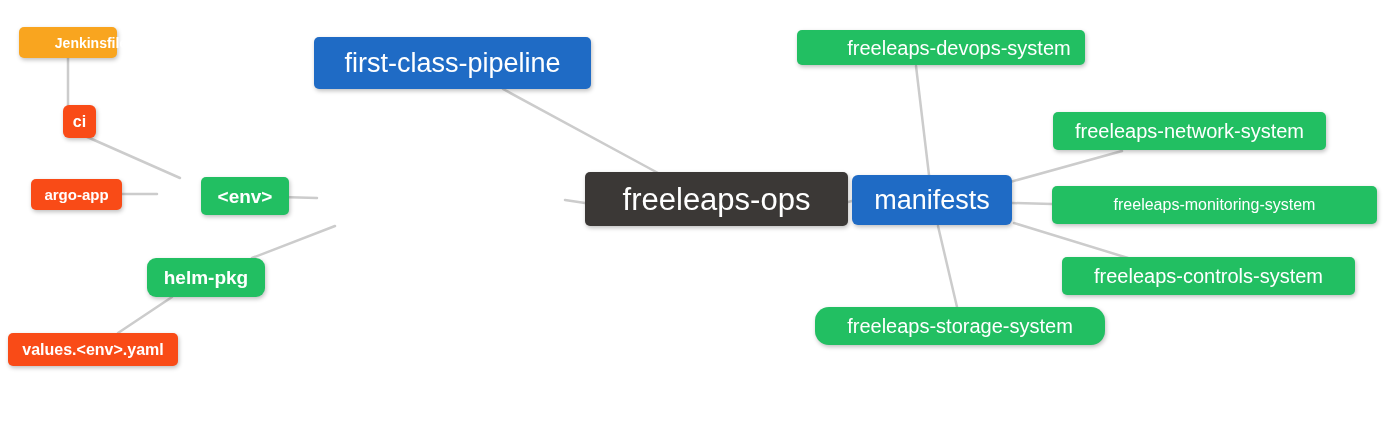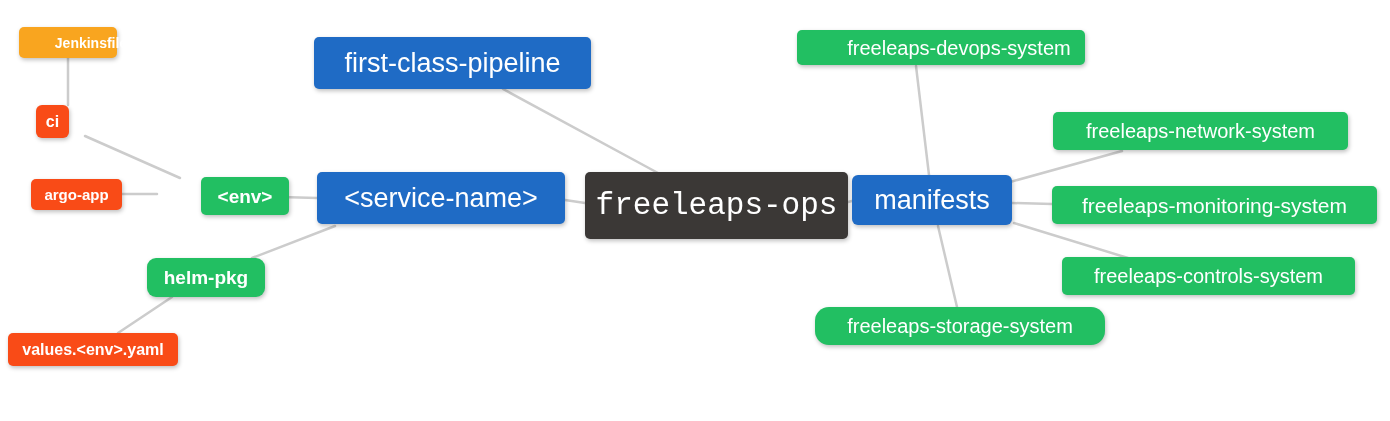--- a/index.html
+++ b/index.html
@@ -49,39 +49,38 @@
     <line x1="848" y1="202" x2="852" y2="201"></line>
     <line x1="929" y1="175" x2="916" y2="66"></line>
     <line x1="1010" y1="182" x2="1122" y2="151"></line>
     <line x1="1012" y1="203" x2="1052" y2="204"></line>
     <line x1="1014" y1="223" x2="1128" y2="258"></line>
     <line x1="938" y1="226" x2="957" y2="307"></line>
   </svg>
 
   <div class="node orange sm" style="left:19px;top:27px;width:98px;height:31px;font-size:14px;">Jenkinsfile</div>
 
-  <div class="node red sm" style="left:36px;top:105px;width:33px;height:33px;font-size:16px;border-radius:6px;">ci</div>
+  <div class="node red sm" style="left:63px;top:105px;width:33px;height:33px;font-size:16px;border-radius:6px;">ci</div>
 
   <div class="node red sm" style="left:31px;top:179px;width:91px;height:31px;font-size:15px;">argo-app</div>
 
   <div class="node green sm" style="left:157px;top:177px;width:88px;height:38px;font-size:19px;margin-left:44px;">&lt;env&gt;</div>
 
   <div class="node blue lg" style="left:314px;top:37px;width:277px;height:52px;font-size:27px;">first-class-pipeline</div>
 
-  <div class="node blue lg" style="left:317px;top:172px;width:248px;height:52px;font-size:27px;">&lt;service-name&gt;</div>
 
-  <div class="node dark lg" style="left:585px;top:172px;width:263px;height:67px;font-size:31px;font-family:Liberation Mono, monospace;">freeleaps-ops</div>
+  <div class="node dark lg" style="left:585px;top:172px;width:263px;height:54px;font-size:31px;">freeleaps-ops</div>
 
   <div class="node blue lg" style="left:852px;top:175px;width:160px;height:50px;font-size:27px;border-radius:6px;">manifests</div>
 
   <div class="node green lg" style="left:797px;top:30px;width:288px;height:35px;font-size:20px;padding-left:36px;">freeleaps-devops-system</div>
 
-  <div class="node green lg" style="left:1053px;top:112px;width:295px;height:38px;font-size:20px;">freeleaps-network-system</div>
+  <div class="node green lg" style="left:1053px;top:112px;width:273px;height:38px;font-size:20px;">freeleaps-network-system</div>
 
-  <div class="node green lg" style="left:1052px;top:186px;width:325px;height:38px;font-size:21px;">freeleaps-monitoring-system</div>
+  <div class="node green lg" style="left:1052px;top:186px;width:325px;height:38px;font-size:16px;">freeleaps-monitoring-system</div>
 
   <div class="node green lg" style="left:1062px;top:257px;width:293px;height:38px;font-size:20px;">freeleaps-controls-system</div>
 
   <div class="node green lg" style="left:815px;top:307px;width:290px;height:38px;font-size:20px;border-radius:14px;">freeleaps-storage-system</div>
 
   <div class="node green sm" style="left:147px;top:258px;width:118px;height:39px;font-size:19px;border-radius:9px;">helm-pkg</div>
 
   <div class="node red sm" style="left:8px;top:333px;width:170px;height:33px;font-size:16px;">values.&lt;env&gt;.yaml</div>
 
 </div>

